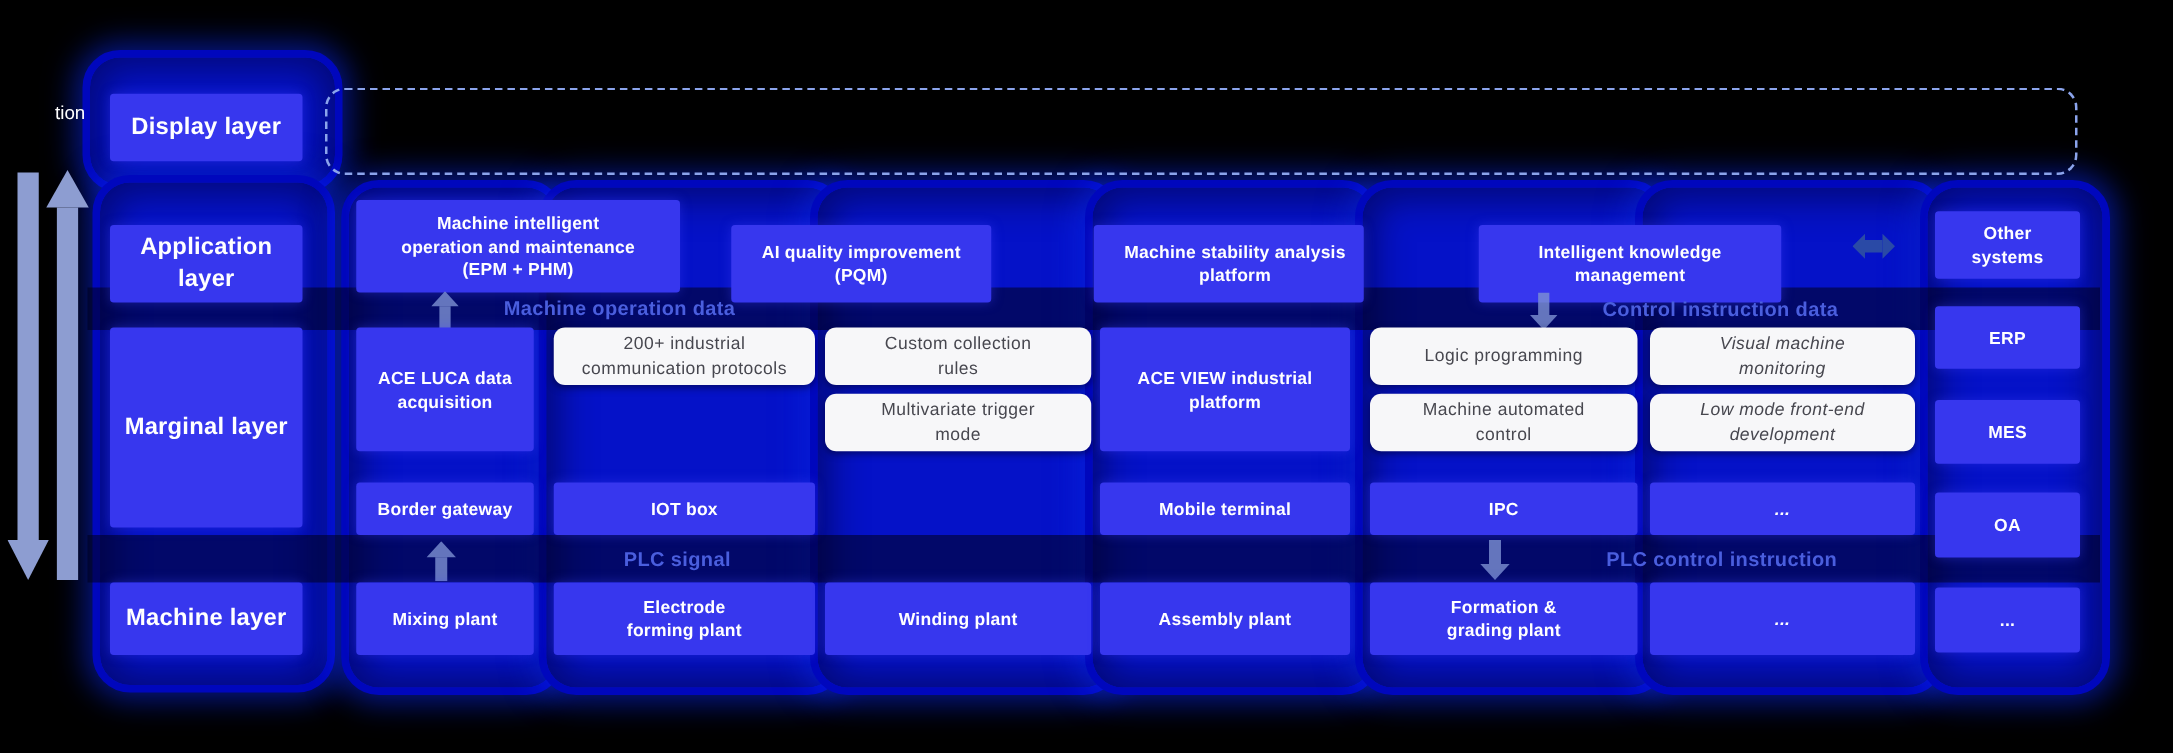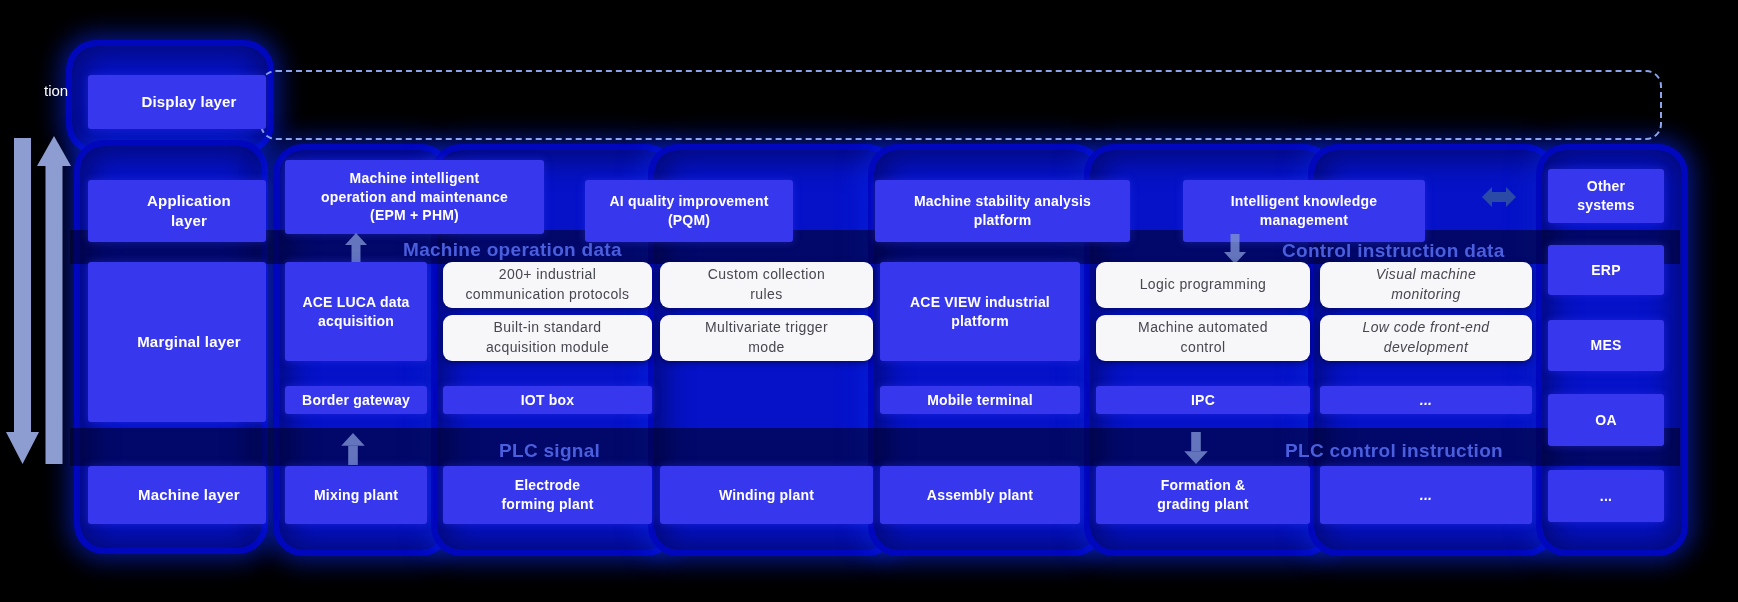--- a/index.html
+++ b/index.html
@@ -28,59 +28,59 @@
 
   
   .dashed-box{position:absolute;left:260px;top:70px;width:1398px;height:66px;
               border:2px dashed #8ba4ec;border-radius:16px;z-index:2;}
 
   
   .bx{position:absolute;z-index:3;background:#3737ee;color:#fff;font-weight:bold;
       display:flex;align-items:center;justify-content:center;text-align:center;
       white-space:pre-line;border-radius:3px;font-size:14px;line-height:1.35;
       letter-spacing:.2px;box-shadow:0 0 9px rgba(70,70,255,.35);}
-  .bx.layer{font-size:15px;padding-left:24px;}
+  .bx.layer{font-size:19px;}
 
   
   .wb{position:absolute;z-index:3;background:#f7f7f9;color:#47474f;font-weight:400;
       display:flex;align-items:center;justify-content:center;text-align:center;
       white-space:pre-line;border-radius:9px;font-size:14px;line-height:1.4;
       letter-spacing:.4px;height:46px;box-shadow:0 2px 6px rgba(0,0,30,.5);}
 
   
   .lcol{left:88px;width:154px;}
   .c1{left:285px;width:142px;} .c2{left:443px;width:209px;}
   .c3{left:660px;width:213px;} .c4{left:880px;width:200px;}
   .c5{left:1096px;width:214px;} .c6{left:1320px;width:212px;font-style:italic;}
   .rcol{left:1548px;width:116px;}
 
   
   .r-display{top:75px;height:54px;}
   .r-app{top:168px;height:62px;margin-top:12px;}
   .r-marg-tall{top:262px;height:99px;}
   .r-marg-label{top:262px;height:160px;}
   .wr1{top:262px;} .wr2{top:315px;}
-  .r-dev{top:386px;height:28px;}
+  .r-dev{top:386px;height:42px;}
   .r-mach{top:466px;height:58px;}
 
   
   .app-epm{left:285px;width:259px;top:160px;height:74px;}
   .app-pqm{left:585px;width:208px;}
-  .app-stab{left:875px;width:255px;}
+  .app-stab{left:875px;width:206px;padding-left:10px;}
   .app-know{left:1183px;width:242px;}
 
   
   .x-other{top:169px;height:54px;}
   .x-erp{top:245px;height:50px;}
   .x-mes{top:320px;height:51px;}
   .x-oa{top:394px;height:52px;}
   .x-dots{top:470px;height:52px;}
 
   
-  .flow-label{position:absolute;z-index:3;font-weight:bold;font-size:19px;
+  .flow-label{position:absolute;z-index:3;font-weight:bold;font-size:16px;
               color:#4a5ede;letter-spacing:.3px;white-space:nowrap;}
   .fl-op{left:403px;top:239px;}
   .fl-ci{left:1282px;top:240px;}
   .fl-plc{left:455px;top:440px;padding-left:44px;}
   .fl-plci{left:1285px;top:440px;}
 
   .frag{position:absolute;left:44px;top:82px;z-index:3;color:#fff;
         font-weight:normal;font-size:15px;}
 
   .arrow{position:absolute;z-index:3;}
@@ -145,32 +145,30 @@
   </svg>
   <div class="flow-label fl-ci">Control instruction data</div>
 
   <div class="bx c1 r-marg-tall">ACE LUCA data
 acquisition</div>
   <div class="bx c4 r-marg-tall">ACE VIEW industrial
 platform</div>
 
   <div class="wb c2 wr1">200+ industrial
 communication protocols</div>
-  <div class="wb c2 wr2">Built-in standard
-acquisition module</div>
   <div class="wb c3 wr1">Custom collection
 rules</div>
   <div class="wb c3 wr2">Multivariate trigger
 mode</div>
   <div class="wb c5 wr2">Machine automated
 control</div>
   <div class="wb c5 wr1">Logic programming</div>
   <div class="wb c6 wr1">Visual machine
 monitoring</div>
-  <div class="wb c6 wr2">Low code front-end
+  <div class="wb c6 wr2">Low mode front-end
 development</div>
 
   <div class="bx c1 r-dev">Border gateway</div>
   <div class="bx c2 r-dev">IOT box</div>
   <div class="bx c4 r-dev">Mobile terminal</div>
   <div class="bx c5 r-dev">IPC</div>
   <div class="bx c6 r-dev">...</div>
 
   <svg class="arrow sm-up2" width="24" height="32" viewBox="0 0 22 30">
     <polygon points="0,12 22,12 11,0" fill="rgba(125,145,210,.8)"></polygon>

